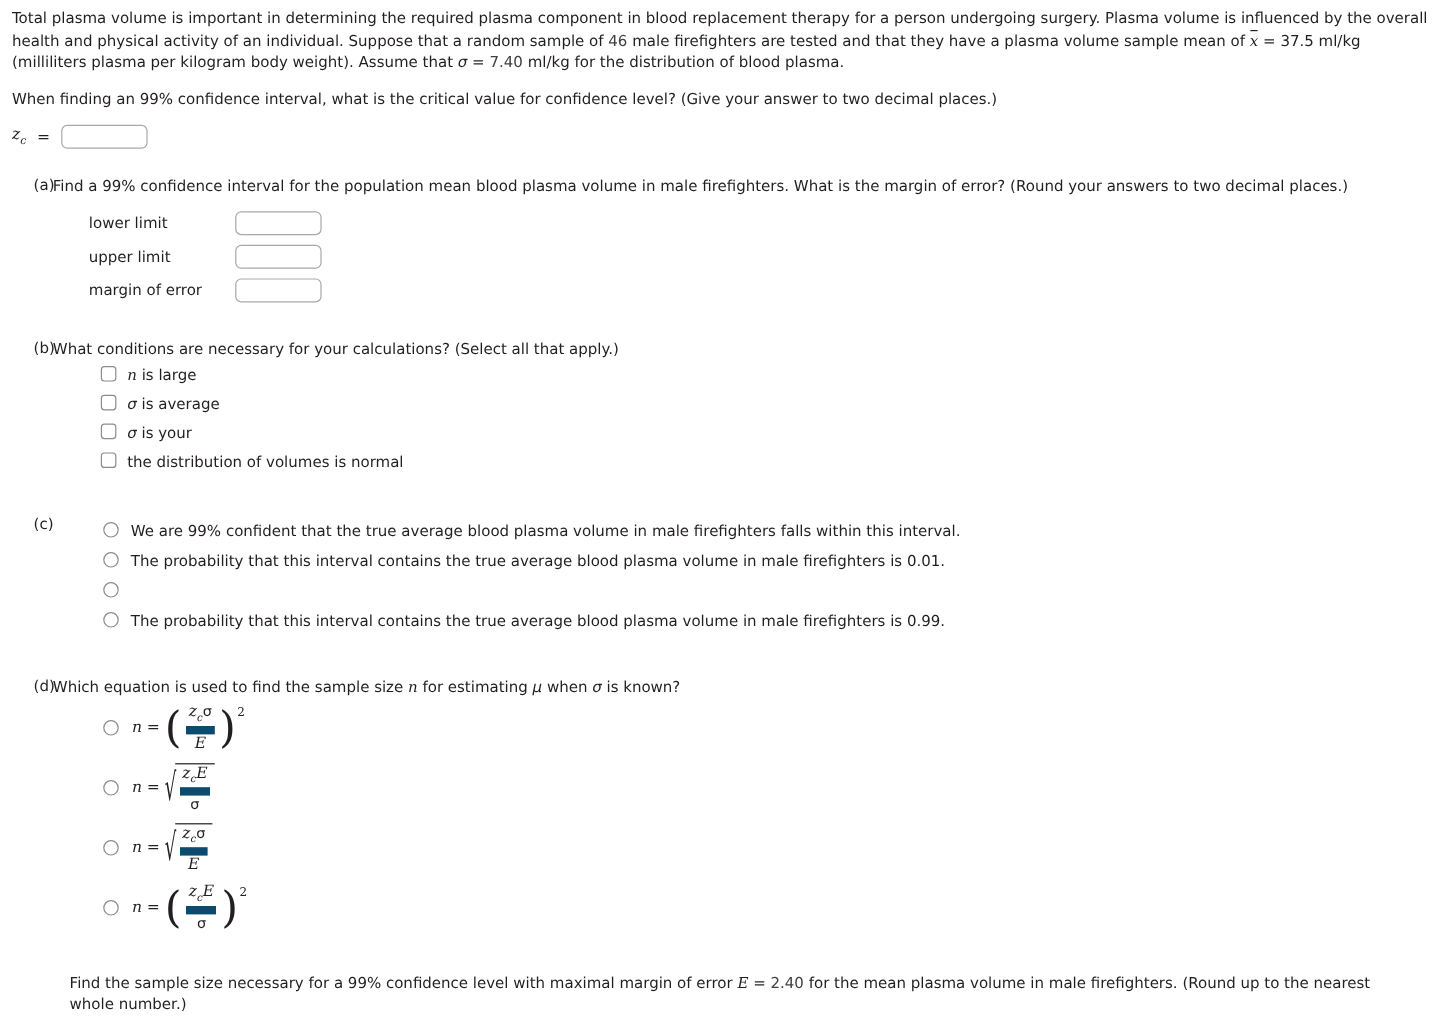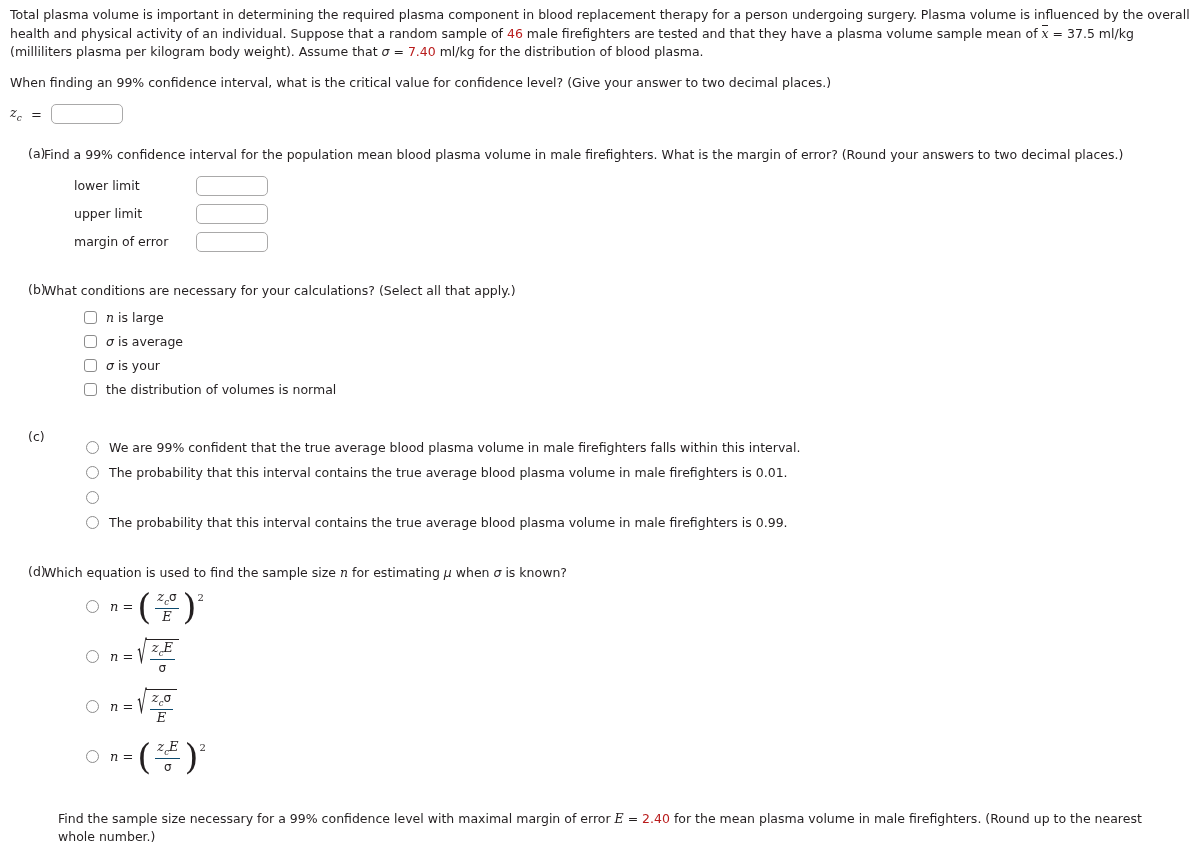--- a/index.html
+++ b/index.html
@@ -16,21 +16,21 @@
     overflow: hidden;
   }
   .page { padding: 6px 10px 0 10px; }
 
   
   .intro {
     line-height: 1.42;
     margin: 0 0 0 0;
     max-width: 1186px;
   }
-  .red { color: #b91c1c; margin-top: 28px; }
+  .red { color: #404040; margin-top: 28px; }
   .mathvar { font-style: italic; font-family: "DejaVu Serif", "Liberation Serif", serif; }
   .sigma { font-style: italic; font-family: "DejaVu Sans", sans-serif; }
 
   .qline {
     margin-top: 14px;
     line-height: 1.4;
   }
 
   
   .xbar {
@@ -98,21 +98,21 @@
     align-items: center;
     height: 28px;
     padding-left: 30px;
   }
   .limit-label { width: 122px; }
 
   
   .opts { margin-top: 6px; }
   .opt {
     display: flex;
-    align-items: center;
+    align-items: flex-start;
     padding-left: 40px;
     height: 24px;
   }
   .opt.radio-opt { padding-left: 42px; height: 25px; }
   .box {
     width: 13px; height: 13px;
     border: 1px solid #8c8c8c;
     border-radius: 3px;
     background: #fff;
     flex: 0 0 13px;
@@ -148,21 +148,21 @@
   .frac {
     display: inline-flex;
     flex-direction: column;
     align-items: center;
     vertical-align: middle;
     line-height: 1.05;
     padding: 0 4px;
   }
   .frac .num {
     padding: 0 2px 1px 2px;
-    border-bottom: 1px solid #0c4a6e;
+    border-bottom: 7px solid #0c4a6e;
     white-space: nowrap;
   }
   .frac .den {
     padding: 1px 2px 0 2px;
     white-space: nowrap;
   }
   .zc {
     font-style: italic;
     font-family: "DejaVu Serif","Liberation Serif",serif;
   }

